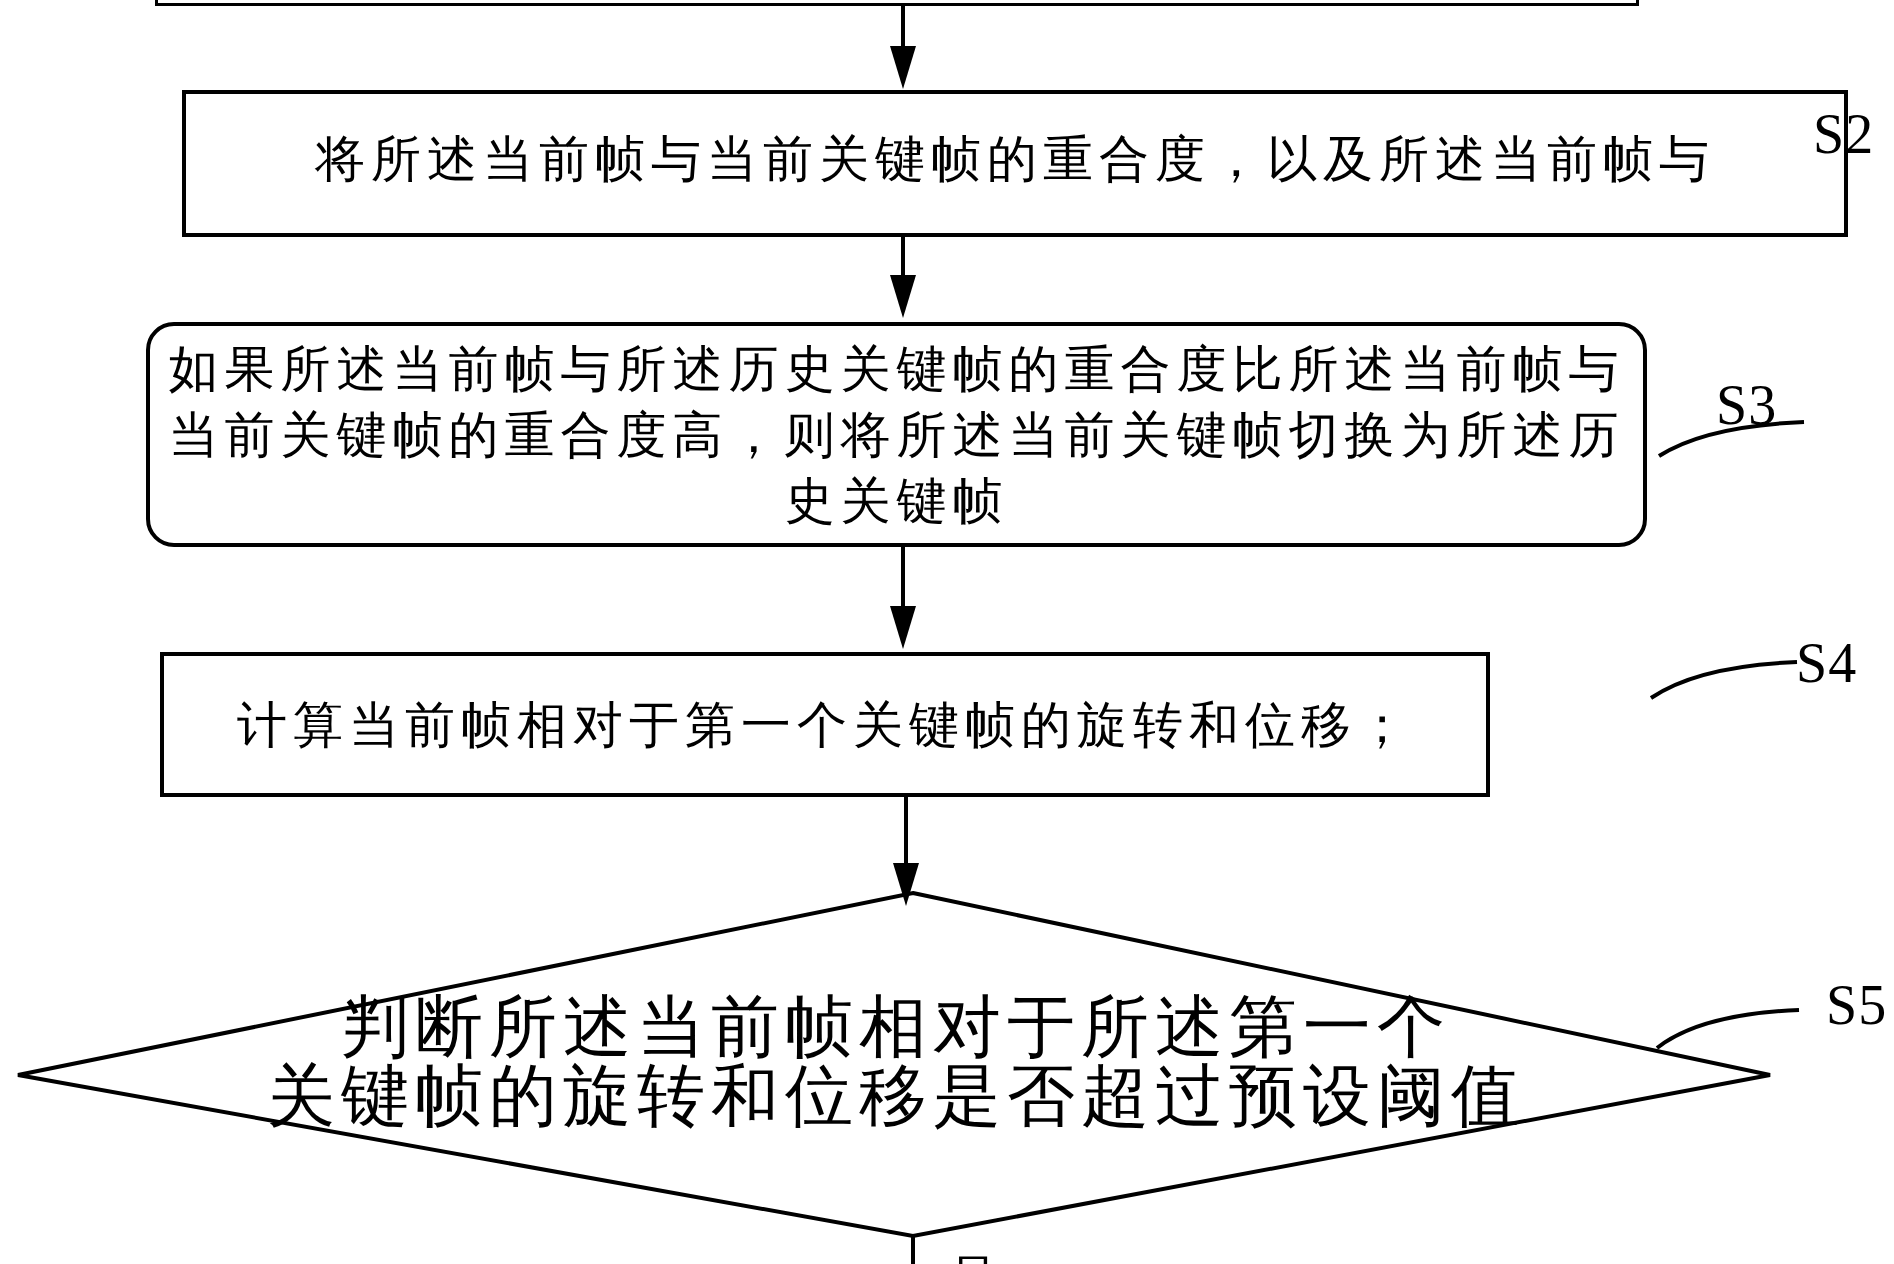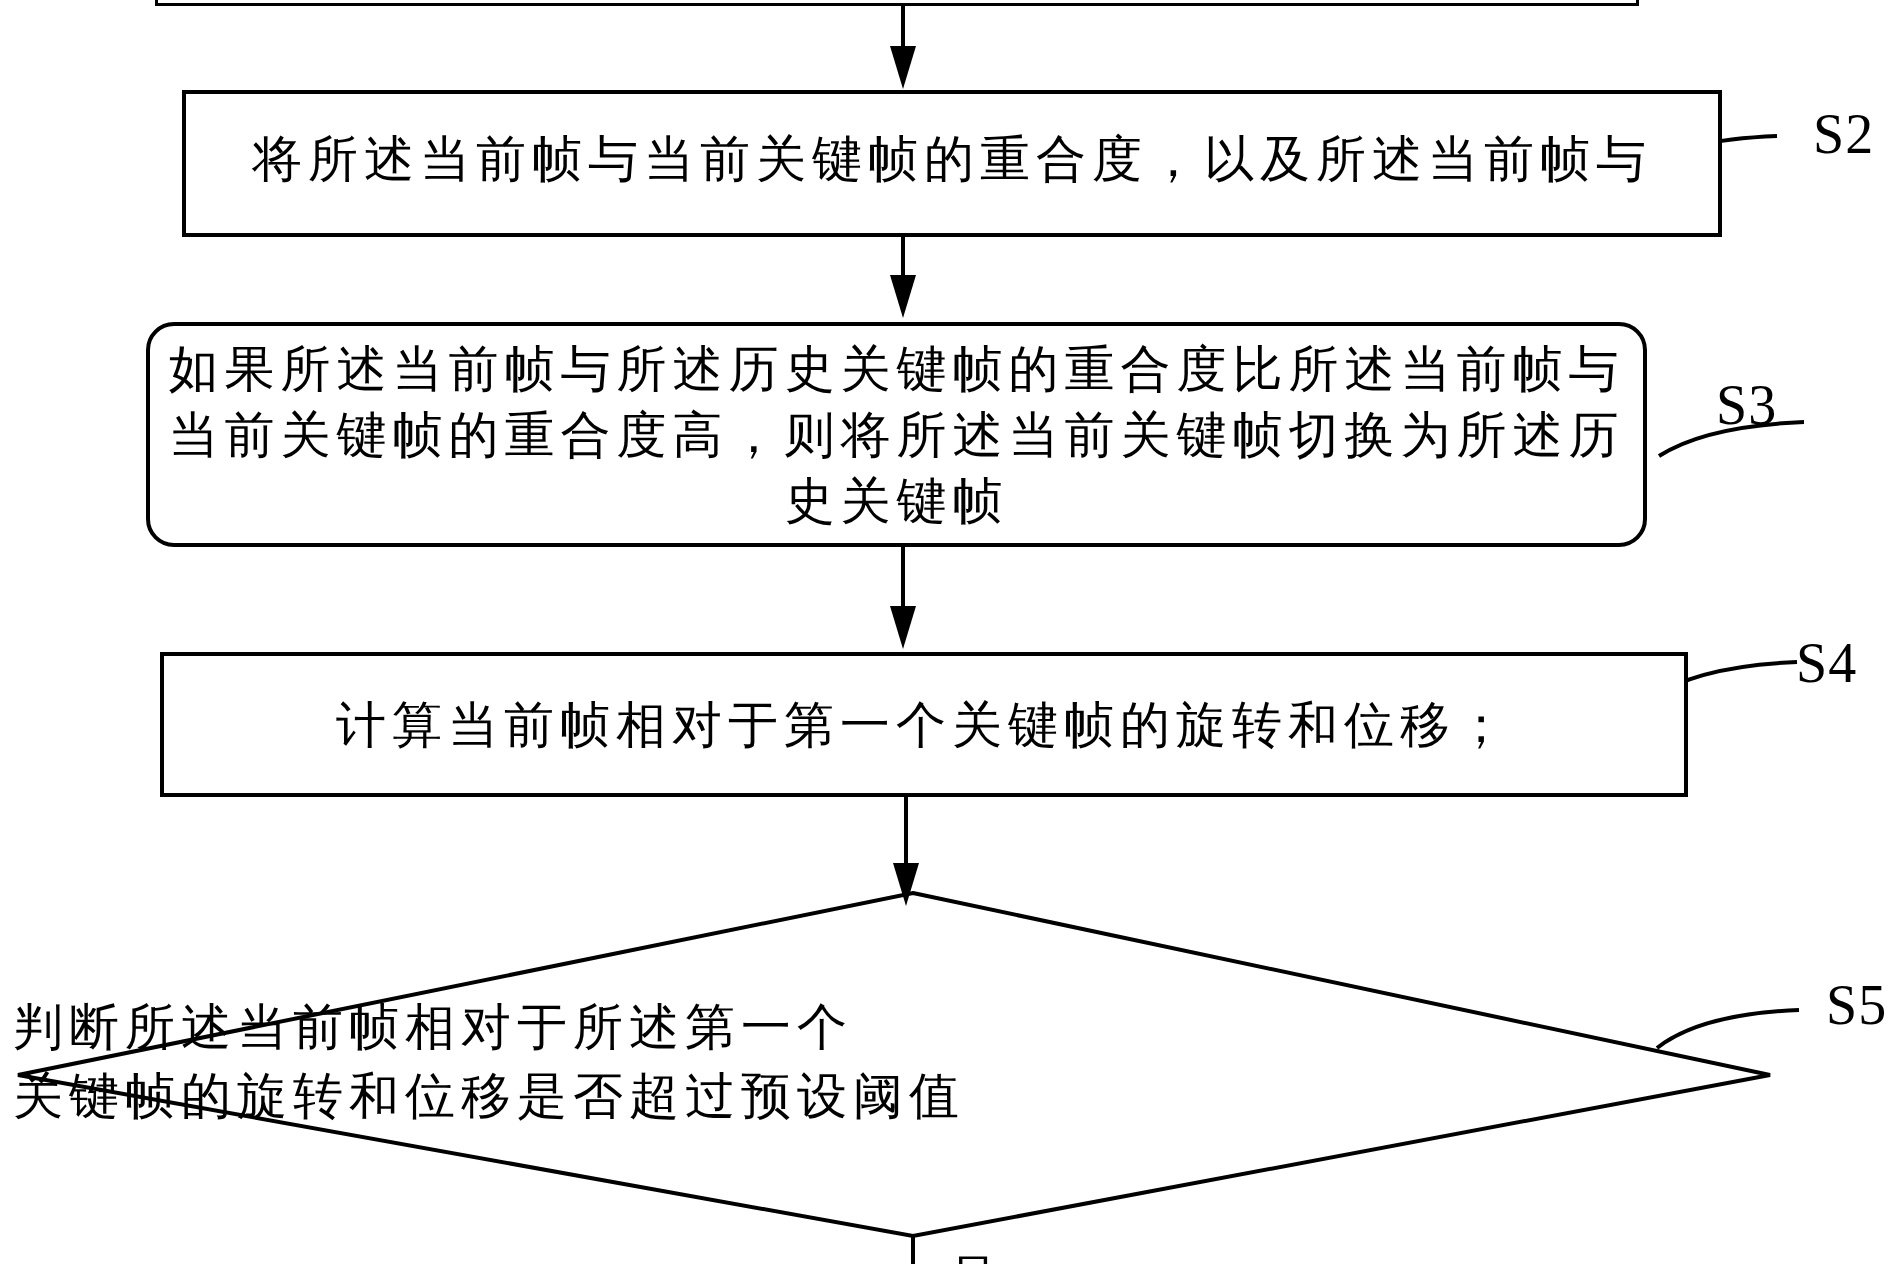--- a/index.html
+++ b/index.html
@@ -32,31 +32,31 @@
     box-sizing: border-box;
     border: 3px solid #000000;
     background: #ffffff;
   }
   .cn-text {
     font-size: 50px;
     letter-spacing: 6px;
     line-height: 64px;
     white-space: nowrap;
   }
-  .s2 { left: 182px; top: 90px; width: 1540px; height: 147px; padding-bottom: 10px; }
+  .s2 { left: 182px; top: 90px; width: 1666px; height: 147px; padding-bottom: 10px; }
   .s3 { left: 146px; top: 322px; width: 1501px; height: 225px; border-radius: 28px; }
   .s3 .cn-text { line-height: 66px; }
-  .s4 { left: 160px; top: 652px; width: 1528px; height: 145px; }
+  .s4 { left: 160px; top: 652px; width: 1330px; height: 145px; }
   .diamond-text {
     position: absolute;
     left: 13px;
     top: 993px;
     width: 1766px;
-    text-align: left;
-    font-size: 50px;
+    text-align: center;
+    font-size: 68px;
     letter-spacing: 6px;
     line-height: 69px;
     white-space: nowrap;
   }
   .step-label {
     position: absolute;
     font-size: 56px;
     line-height: 52px;
     letter-spacing: 1px;
   }

